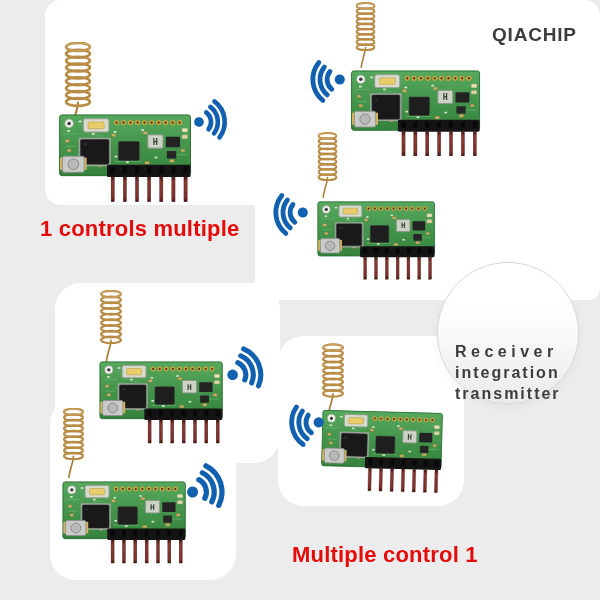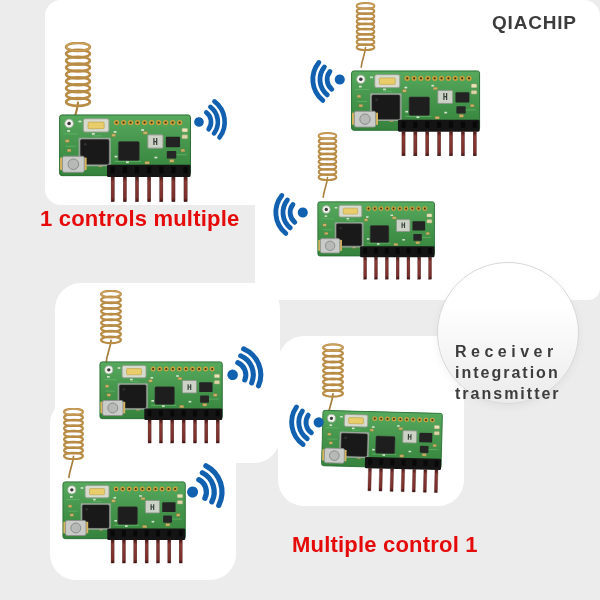--- a/index.html
+++ b/index.html
@@ -5,24 +5,24 @@
   html,body{margin:0;padding:0;background:#dcdcdc;}
   #stage{
     position:relative;width:600px;height:600px;margin:0 auto;
     background:#ececec;overflow:hidden;
     font-family:"Liberation Sans", sans-serif;
   }
   .abs{position:absolute;}
   .blob{position:absolute;background:#ffffff;}
   .headline{
     position:absolute;font-weight:bold;font-size:22px;color:#e60b0b;
-    letter-spacing:0.2px;white-space:nowrap;
+    letter-spacing:0.2px;white-space:nowrap;margin-top:10px;
   }
   .brand{
-    position:absolute;left:492px;top:12px;font-weight:bold;font-size:19px;
+    position:absolute;left:492px;top:24px;font-weight:bold;font-size:19px;
     color:#3c3c3c;letter-spacing:0.8px;white-space:nowrap;
   }
   .badge{
     position:absolute;left:437px;top:262px;width:142px;height:142px;
     border-radius:50%;
     background:linear-gradient(180deg,#ffffff 30%,#ebebeb 100%);
     border:1px solid #d8d8d8;
     box-shadow:0 3px 8px rgba(0,0,0,0.05);
     box-sizing:border-box;
     padding:42px 0 0 17px;

